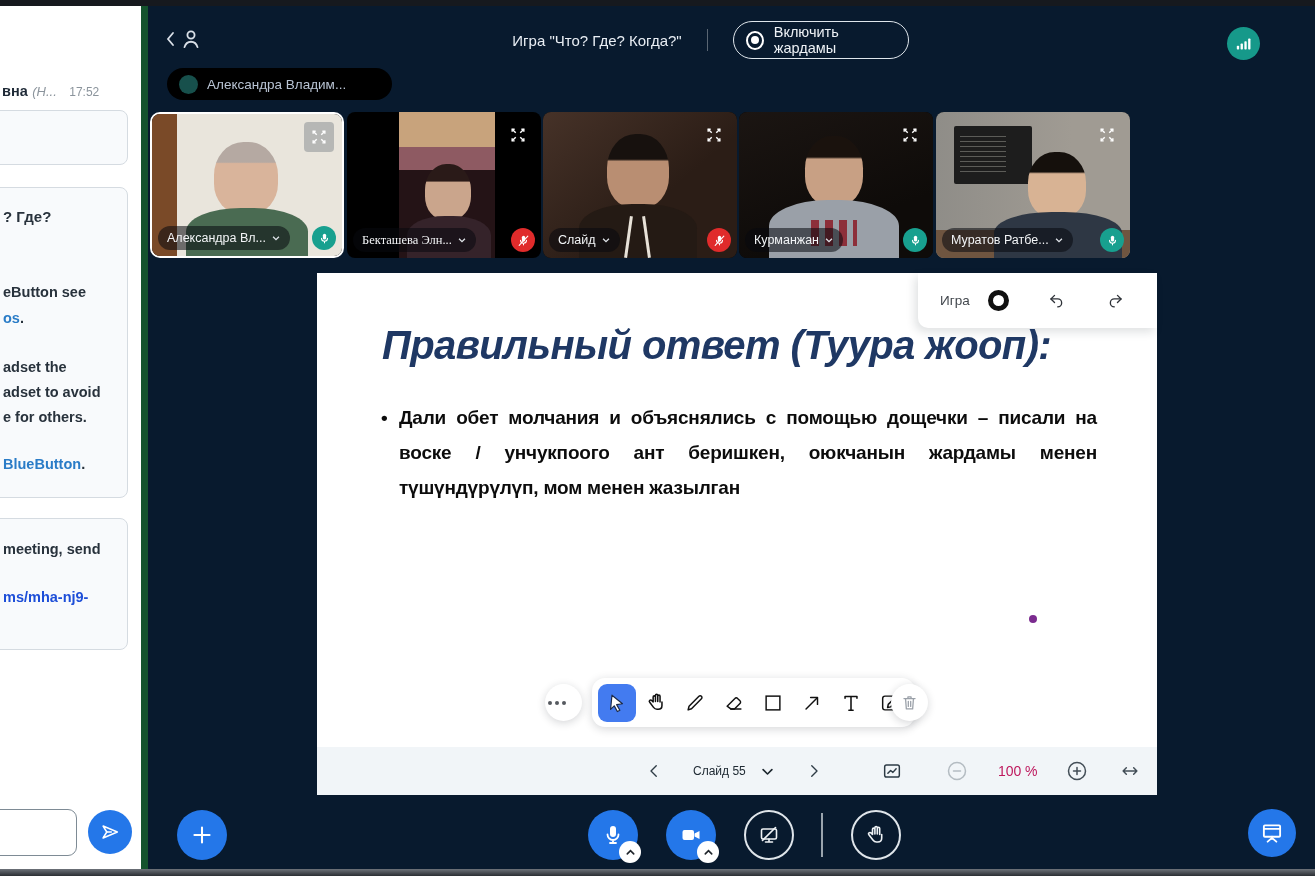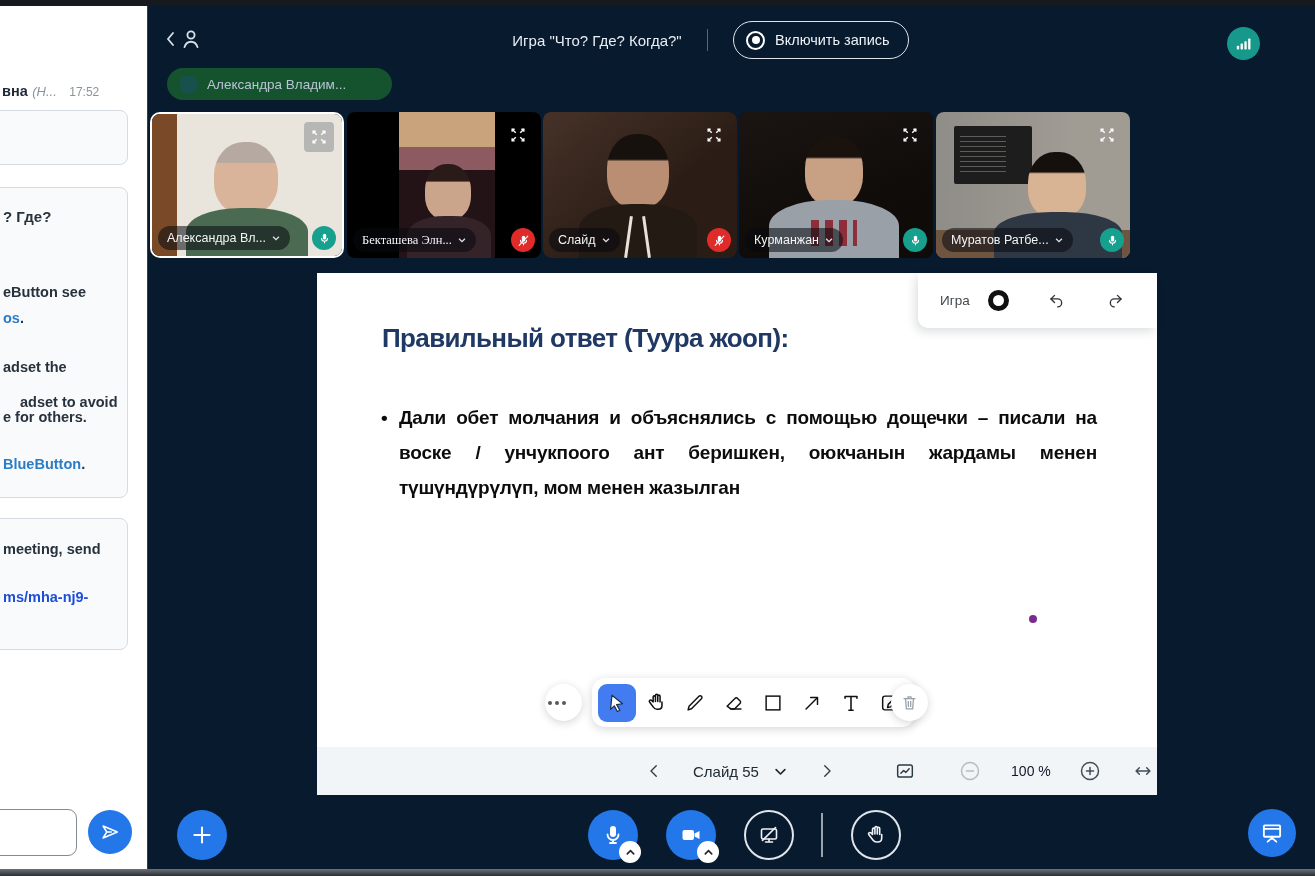--- a/index.html
+++ b/index.html
@@ -3,64 +3,64 @@
 <meta charset="utf-8">
 <style>
   * { margin:0; padding:0; box-sizing:border-box; }
   html,body { width:1315px; height:876px; overflow:hidden; background:#0a1526; }
   body { font-family:"Liberation Sans", sans-serif; }
   .app { position:relative; width:1315px; height:876px; background:#081a2e; overflow:hidden; }
   .abs { position:absolute; }
   svg { display:block; }
 
   
-  .sidebar { position:absolute; left:0; top:0; width:148px; height:876px; background:#ffffff; border-right:1px solid #14532d; }
+  .sidebar { position:absolute; left:0; top:0; width:148px; height:876px; background:#ffffff; border-right:7px solid #14532d; }
   .msgbox { position:absolute; left:-32px; width:160px; background:#f8fafc; border:1px solid #d5dbe1; border-radius:8px; }
   .chat-line { position:absolute; left:34px; font-size:14.5px; font-weight:600; color:#28323c; white-space:nowrap; }
   .chat-link { color:#2a7cc7; }
   .kebab { width:4px; height:4px; border-radius:50%; background:#3c4650; box-shadow:0 7px 0 #3c4650, 0 14px 0 #3c4650; }
   .kebab.light { background:#e8edf3; box-shadow:0 7px 0 #e8edf3, 0 14px 0 #e8edf3; }
 
   
   .title { color:#e9eef4; font-size:15px; white-space:nowrap; }
   .record-btn { position:absolute; left:733px; top:21px; height:38px; width:176px; border:1.5px solid #dfe6ec; border-radius:20px; display:flex; align-items:center; gap:10px; padding:0 14px 0 12px; color:#eef2f6; font-size:14.5px; cursor:pointer; background:transparent; }
   .rec-ring { width:19px; height:19px; border:2px solid #fff; border-radius:50%; display:flex; align-items:center; justify-content:center; }
   .rec-dot { width:8px; height:8px; background:#fff; border-radius:50%; }
 
   
-  .talkpill { position:absolute; left:167px; top:68px; width:225px; height:32px; background:#14532d; border-radius:16px; display:flex; align-items:center; gap:9px; padding:0 12px; }
+  .talkpill { position:absolute; left:167px; top:68px; width:225px; height:32px; background:#000000; border-radius:16px; display:flex; align-items:center; gap:9px; padding:0 12px; }
   .talkpill .dot { width:19px; height:19px; border-radius:50%; background:#17504c; flex:none; }
   .talkpill span { color:#b9c4d4; font-size:13.5px; white-space:nowrap; overflow:hidden; }
 
   
   .tile { position:absolute; top:112px; height:146px; border-radius:8px; overflow:hidden; background:#000; }
   .tile.speaking { border:2px solid #fff; border-radius:10px; }
   .namepill { position:absolute; left:6px; bottom:6px; height:24px; background:rgba(8,10,14,.55); border-radius:13px; display:flex; align-items:center; gap:5px; padding:0 9px; color:#f2f4f6; font-size:12.5px; white-space:nowrap; max-width:150px; }
   .micbadge { position:absolute; right:6px; bottom:6px; width:24px; height:24px; border-radius:50%; display:flex; align-items:center; justify-content:center; }
   .micbadge.on { background:#18a08f; } .micbadge.off { background:#e02b2b; }
   .expand { position:absolute; top:8px; right:8px; width:30px; height:30px; display:flex; align-items:center; justify-content:center; color:#fff; }
   .expand.boxed { background:rgba(140,145,150,.55); border-radius:4px; }
   .head { position:absolute; border-radius:46% 46% 42% 42%; }
   .torso { position:absolute; border-radius:45% 45% 0 0; }
 
   
   .slide { position:absolute; left:317px; top:273px; width:840px; height:522px; background:#fff; }
-  .slide-heading { position:absolute; left:65px; top:50px; font-size:26px; font-weight:600; letter-spacing:-0.6px; color:#1f3864; white-space:nowrap; }
+  .slide-heading { position:absolute; left:65px; top:50px; font-size:40px; font-weight:600; letter-spacing:-0.6px; color:#1f3864; white-space:nowrap;font-style:italic; }
   .slide-bullet { position:absolute; left:64px; top:127px; width:716px; font-size:19px; line-height:35px; font-weight:700; color:#0c0c0c; text-align:justify; letter-spacing:-0.2px; padding-left:18px; }
   .slide-bullet::before { content:"•"; position:absolute; left:0; top:0; }
   .stylebar { position:absolute; right:0; top:0; width:239px; height:55px; background:#fff; border-bottom-left-radius:10px; box-shadow:-3px 4px 10px rgba(30,40,50,.14); display:flex; align-items:center; gap:24px; padding:0 24px 0 22px; }
   .stylebar .label { font-size:13.5px; color:#43484e; }
   .ring { width:21px; height:21px; border:5.5px solid #101010; border-radius:50%; }
   .wbtool { width:38px; height:38px; border-radius:9px; display:flex; align-items:center; justify-content:center; color:#1c1c1c; cursor:pointer; flex:none; }
   .wbtool.active { background:#437bf0; color:#fff; }
   .wb-panel { position:absolute; left:275px; top:405px; height:49px; background:#fff; border-radius:13px; box-shadow:0 2px 10px rgba(20,30,40,.18); display:flex; align-items:center; gap:1px; padding:0 6px; }
   .wb-circle { position:absolute; width:37px; height:37px; border-radius:50%; background:#fff; box-shadow:0 2px 8px rgba(20,30,40,.18); display:flex; align-items:center; justify-content:center; color:#4a4f55; cursor:pointer; }
   .pbar { position:absolute; left:317px; top:747px; width:840px; height:48px; background:#f1f5f8; display:flex; align-items:center; color:#37444d; }
-  .pbar .zoomtxt { font-size:14px; color:#0f172a; }
-  .slidelabel { font-size:15px; color:#202b34; }
+  .pbar .zoomtxt { font-size:14px; color:#be185d; }
+  .slidelabel { font-size:12px; color:#202b34; }
 
   
   .roundbtn { position:absolute; border-radius:50%; display:flex; align-items:center; justify-content:center; cursor:pointer; }
   .blue { background:#2477e9; color:#fff; }
   .ghost { border:2px solid #dfe5ea; color:#eef2f5; background:transparent; }
   .subbadge { position:absolute; right:-3px; bottom:-3px; width:22px; height:22px; background:#fff; border-radius:50%; display:flex; align-items:center; justify-content:center; color:#20262c; }
 
   .wstrip-top { position:absolute; left:0; top:0; width:1315px; height:6px; background:#16191e; }
   .wstrip-bottom { position:absolute; left:0; bottom:0; width:1315px; height:7px; background:linear-gradient(#6d7279,#2a2e33); }
 </style>
@@ -78,21 +78,21 @@
       <span style="font-size:12px; color:#8b949c; margin-left:8px;">17:52</span>
     </div>
 
     <div class="msgbox" style="top:110px; height:55px;"></div>
 
     <div class="msgbox" style="top:187px; height:311px;">
       <span class="chat-line" style="top:20px; font-size:15px; font-weight:700;">? Где?</span>
       <span class="chat-line" style="top:96px;">eButton see</span>
       <span class="chat-line" style="top:122px;"><a class="chat-link">os</a><span>.</span></span>
       <span class="chat-line" style="top:171px;">adset the</span>
-      <span class="chat-line" style="top:206px;margin-left:17px;">adset to avoid</span>
+      <span class="chat-line" style="top:196px;">adset to avoid</span>
       <span class="chat-line" style="top:221px;">e for others.</span>
       <span class="chat-line" style="top:268px;"><a class="chat-link">BlueButton</a><span>.</span></span>
     </div>
 
     <div class="msgbox" style="top:518px; height:132px;">
       <span class="chat-line" style="top:22px;">meeting, send</span>
       <span class="chat-line" style="top:70px; font-weight:700; color:#1d4ed8;">ms/mha-nj9-</span>
     </div>
 
     <input class="abs" style="left: -22px; top: 809px; width: 99px; height: 47px; border: 1.5px solid rgb(126, 139, 149); border-radius: 9px; background: rgb(255, 255, 255); padding: 0px 10px; font-size: 14px;">
@@ -114,21 +114,21 @@
       </svg>
   </div>
 
   <div class="abs title" style="left:597px; top:32px; transform:translateX(-50%);">Игра "Что? Где? Когда?"</div>
   <div class="abs" style="left:707px; top:29px; width:1px; height:22px; background:#5a6673;"></div>
 
   <div class="record-btn">
     <span class="rec-ring">
         <span class="rec-dot"></span>
       </span>
-    <span>Включить запись</span>
+    <span>Включить жардамы</span>
   </div>
 
   <div class="roundbtn" style="left:1227px; top:27px; width:33px; height:33px; background:#16998a;">
     <svg width="18" height="18" viewBox="0 0 20 20">
         <g fill="#fff">
           <rect x="2" y="12" width="2.6" height="4" rx="0.8"></rect>
           <rect x="6.2" y="9.5" width="2.6" height="6.5" rx="0.8"></rect>
           <rect x="10.4" y="7" width="2.6" height="9" rx="0.8"></rect>
           <rect x="14.6" y="4" width="2.6" height="12" rx="0.8"></rect>
         </g>

